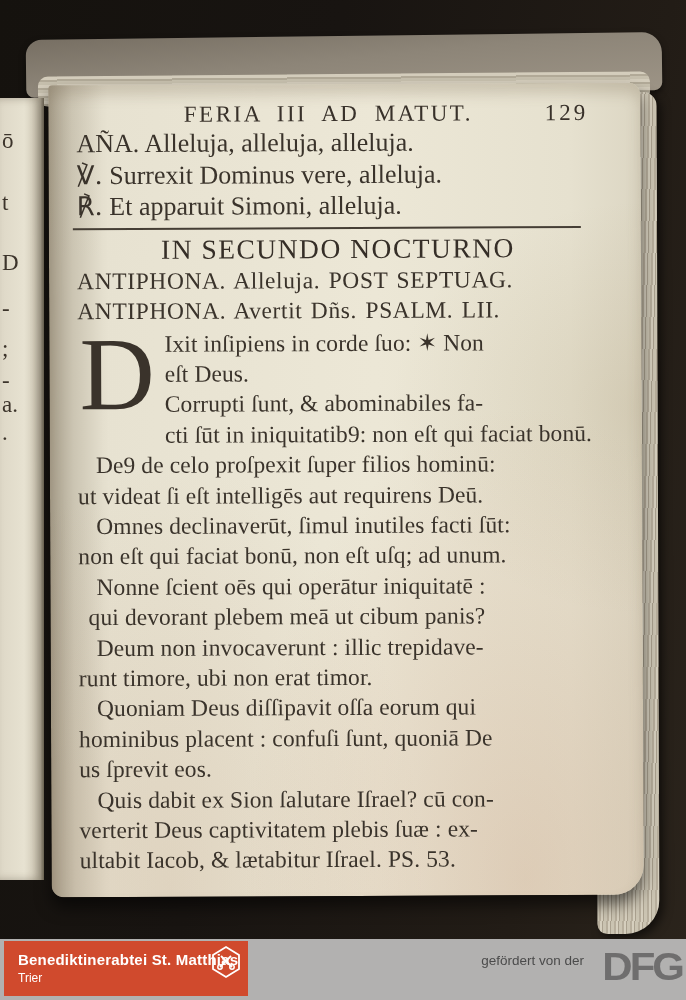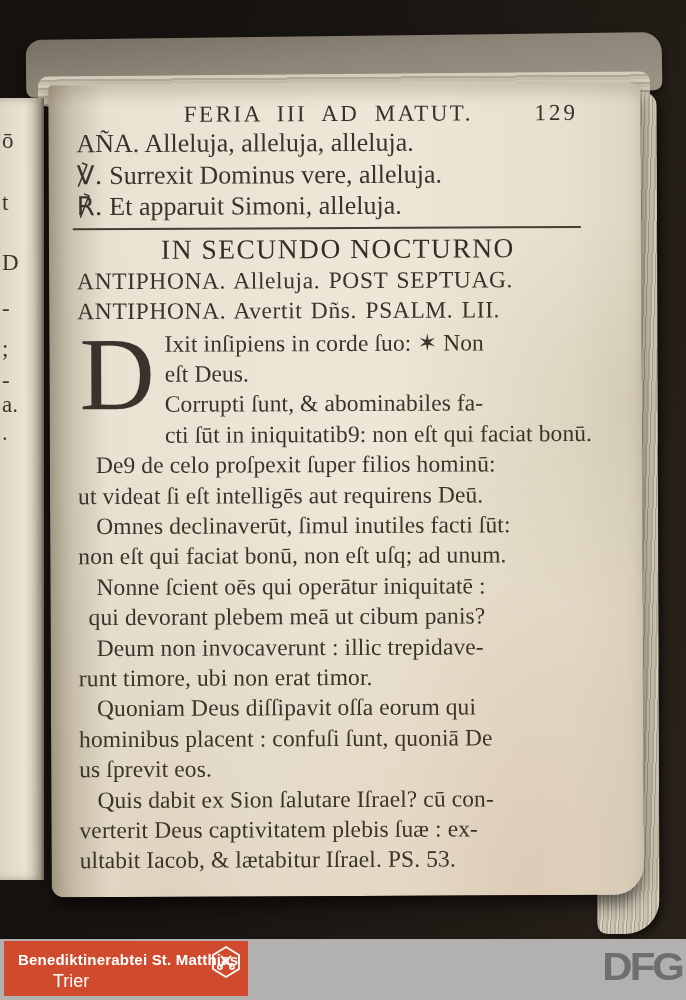--- a/index.html
+++ b/index.html
@@ -29,37 +29,37 @@
       radial-gradient(ellipse at 20% 99%, rgba(190,155,125,.22), transparent 38%),
       radial-gradient(ellipse at 100% 40%, rgba(160,140,100,.18), transparent 30%),
       linear-gradient(90deg,#d3cdba 0%,#e7e2d1 9%,#ece7d6 55%,#e6e1cf 88%,#dcd6c3 100%);
     box-shadow:0 10px 16px rgba(0,0,0,.55), inset 0 10px 14px rgba(120,105,80,.25);}
   .gutter{position:absolute;left:0;top:0;width:100%;height:100%;border-radius:inherit;
     background:linear-gradient(90deg,rgba(85,70,50,.35) 0,rgba(85,70,50,.12) 4%,transparent 10%);pointer-events:none;}
   
   .content{position:relative;padding:17px 42px 0 28px;color:#3a332b;}
   .hdr-row{display:flex;align-items:baseline;font-size:23px;letter-spacing:2.5px;word-spacing:7px;color:#38312a;}
   .hdr-title{flex:1;text-align:center;padding-left:46px;}
-  .hdr-num{width:64px;text-align:left;letter-spacing:3px;}
+  .hdr-num{width:64px;text-align:center;letter-spacing:3px;}
   .rubric{font-size:26px;line-height:31.5px;white-space:nowrap;}
   .vr-sym{font-family:"DejaVu Serif","DejaVu Sans",serif;}
   .rule{width:508px;margin:5px 0 3px -4px;border:0;border-top:2.5px solid #453e35;}
   .nocturn{text-align:center;font-size:27.5px;letter-spacing:1.5px;line-height:33px;color:#352e27;}
   .antiphon-ln{font-size:23.5px;line-height:30px;letter-spacing:.6px;word-spacing:2px;white-space:nowrap;}
   .verse-wrap{margin-top:3px;}
   .dropcap{float:left;font-size:104px;line-height:82px;height:89px;margin:4px 10px 0 2px;color:#3a332b;}
   .bl{font-size:23.5px;line-height:30.4px;letter-spacing:.1px;white-space:nowrap;}
   .in{padding-left:18px;}
   .in2{padding-left:10px;}
   
   .footer{position:absolute;left:0;top:939px;width:686px;height:61px;background:#b2b1b0;}
   .badge{position:absolute;left:4px;top:2px;width:244px;height:55px;background:#d04a2d;
     color:#fff;font-family:"Liberation Sans","DejaVu Sans",sans-serif;}
   .badge-l1{position:absolute;left:14px;top:10px;font-size:15px;font-weight:bold;letter-spacing:.2px;}
-  .badge-l2{position:absolute;left:14px;top:30px;font-size:18px;margin-left:35px;}
+  .badge-l2{position:absolute;left:14px;top:30px;font-size:12px;}
   .badge-icon{position:absolute;right:6px;top:4px;}
   .funding{position:absolute;right:102px;top:13px;text-align:right;color:#4b4b4b;
     font-family:"Liberation Sans","DejaVu Sans",sans-serif;font-size:13.5px;line-height:17px;}
   .dfg{position:absolute;right:4px;top:4px;font-family:"Liberation Sans","DejaVu Sans",sans-serif;
     font-size:42px;font-weight:bold;color:#6f6e6e;letter-spacing:-3px;transform:scaleY(.92);}
   
   .f0{top:30px}.f1{top:92px}.f2{top:152px}.f3{top:198px}.f4{top:238px}.f5{top:270px}.f6{top:294px}.f7{top:322px}
 </style>
 </head>
 <body>
@@ -135,17 +135,18 @@
         <svg width="32" height="34" viewBox="0 0 32 34">
           <polygon points="16,2 29,10 29,24 16,32 3,24 3,10" fill="none" stroke="#ffffff" stroke-width="1.8"></polygon>
           <line x1="10" y1="22" x2="21" y2="11" stroke="#ffffff" stroke-width="1.8"></line>
           <line x1="11" y1="11" x2="22" y2="22" stroke="#ffffff" stroke-width="1.8"></line>
           <circle cx="10" cy="22" r="2.2" fill="none" stroke="#ffffff" stroke-width="1.5"></circle>
           <circle cx="22" cy="22" r="2.2" fill="none" stroke="#ffffff" stroke-width="1.5"></circle>
         </svg>
       </span>
     </div>
     <div class="funding">
+      <div>gefördert von der</div>
     </div>
     <div class="dfg">DFG</div>
   </div>
 
 </div>
 
 </body></html>

